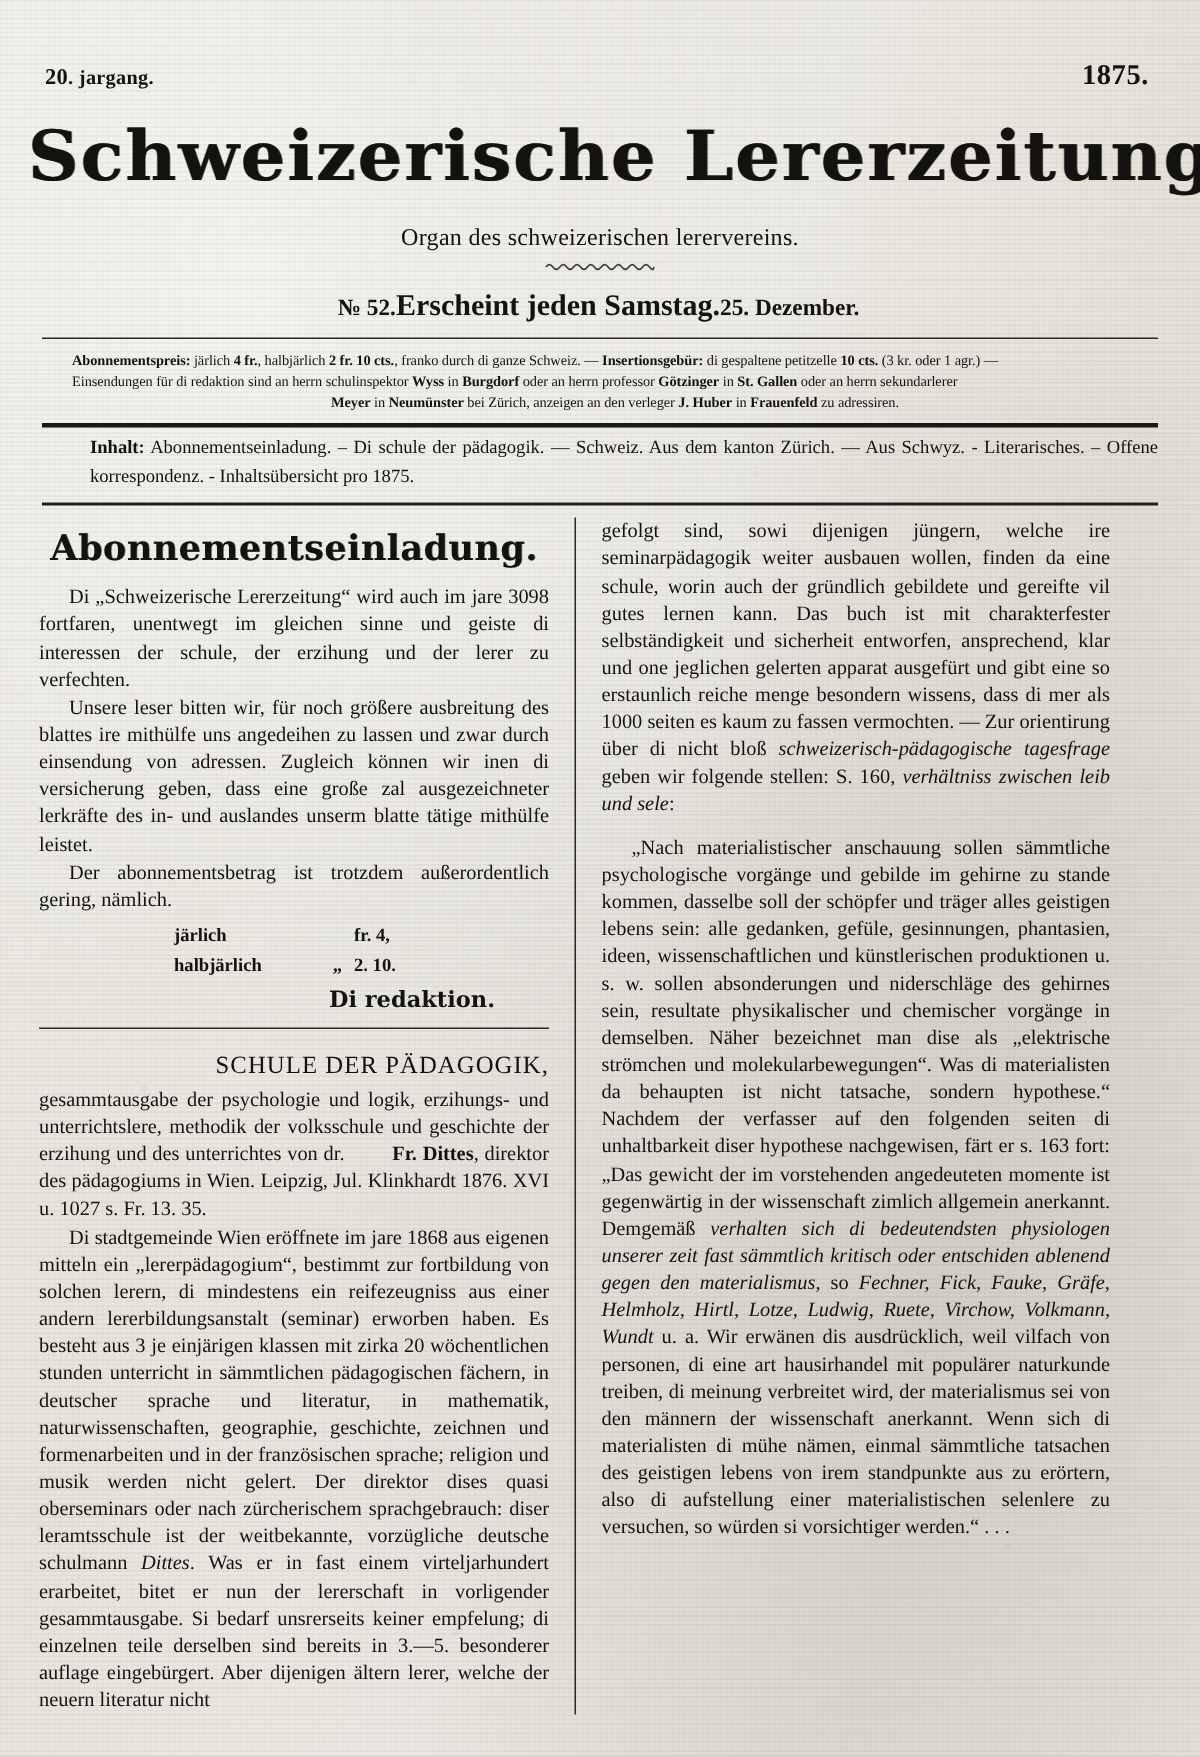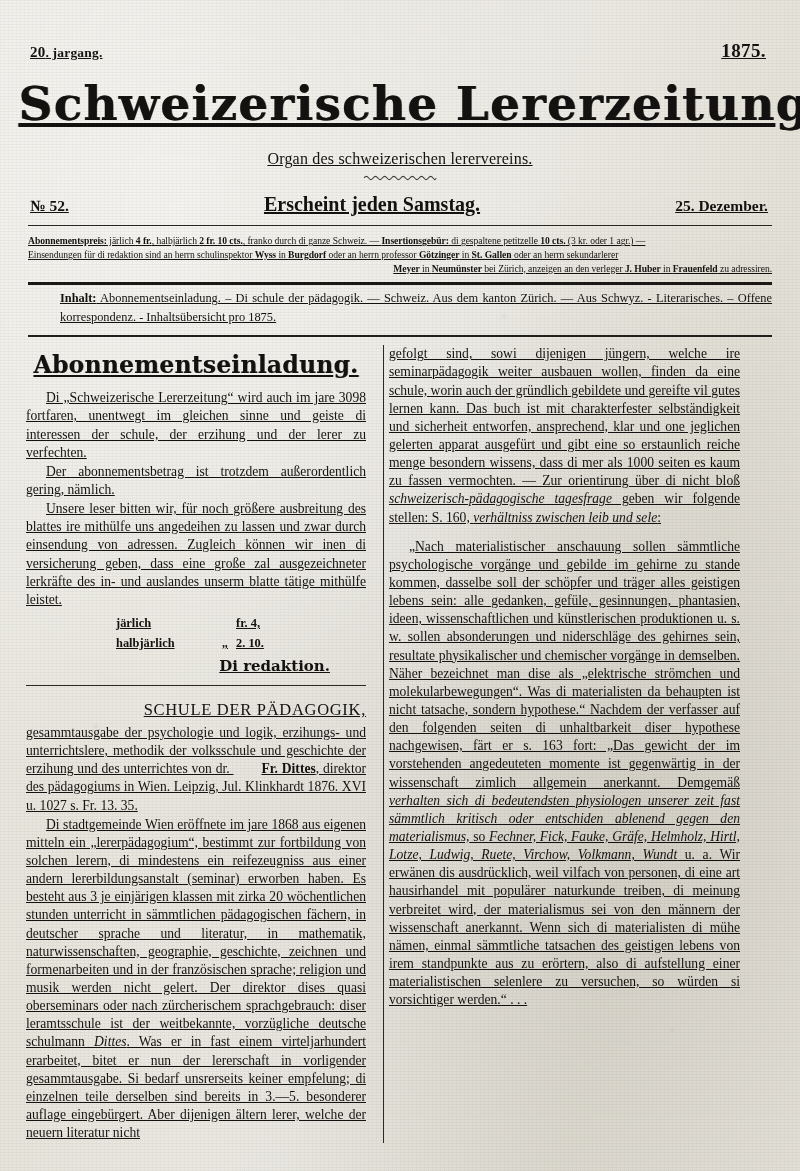--- a/index.html
+++ b/index.html
@@ -14,21 +14,20 @@
     height: 1171px;
     margin: 0 auto;
     background:
       radial-gradient(ellipse at 22% 18%, rgba(255,255,255,0.55) 0%, rgba(255,255,255,0) 46%),
       radial-gradient(ellipse at 78% 72%, rgba(168,162,150,0.30) 0%, rgba(168,162,150,0) 55%),
       linear-gradient(104deg, #edebe5 0%, #e7e4dc 26%, #eceae4 52%, #e4e1d8 78%, #eae7e0 100%);
     overflow: hidden;
     box-sizing: border-box;
     font-family: "Liberation Serif", serif;
     color: #141210;
-    text-decoration: underline;
   }
   .grain {
     position: absolute;
     inset: 0;
     pointer-events: none;
     opacity: .30;
     background-image:
       repeating-linear-gradient(0deg, rgba(90,85,78,.16) 0px, rgba(90,85,78,.16) 1px, rgba(255,255,255,0) 1px, rgba(255,255,255,0) 3px),
       repeating-linear-gradient(90deg, rgba(105,100,92,.11) 0px, rgba(105,100,92,.11) 1px, rgba(255,255,255,0) 1px, rgba(255,255,255,0) 4px),
       radial-gradient(circle at 12% 62%, rgba(120,114,104,.20) 0 2px, rgba(0,0,0,0) 3px),
@@ -76,21 +75,21 @@
   }
   .squiggle {
     display: block;
     margin: 6px auto 4px auto;
     width: 74px;
     height: 7px;
     opacity: .85;
   }
   .issuerow {
     display: flex;
-    justify-content: space-between;
+    justify-content: center;
     align-items: baseline;
     font-weight: bold;
     margin-top: 12px;
     padding: 0 6px 0 4px;
     font-size: 15px;
   }
   .issuerow .mid { font-size: 20px; }
   .issuerow .no { font-size: 15.5px; }
   .issuerow .date { font-size: 15.5px; }
 
@@ -109,23 +108,24 @@
     border-top: 2px solid #22201c;
     margin: 7px 2px 8px 2px;
   }
 
   .fineprint {
     font-size: 9.6px;
     line-height: 1.42;
     text-align: justify;
     padding: 3px 2px 2px 2px;
     letter-spacing: -0.05px;
+    margin-left: 20px;
   }
   .fineprint .l { display: block; }
-  .fineprint .c { display: block; text-align: right; }
+  .fineprint .c { display: block; text-align: center; }
   .fineprint b { font-weight: bold; }
 
   .inhalt {
     font-size: 12.4px;
     line-height: 1.5;
     padding: 4px 2px 2px 2px;
     text-align: justify;
     margin-left: 32px;
   }
   .inhalt b { font-weight: bold; }
@@ -134,21 +134,21 @@
   .columns {
     display: flex;
     margin-top: 8px;
     position: relative;
   }
   .col {
     width: 357px;
     box-sizing: border-box;
   }
   .col.left  { padding-right: 17px; }
-  .col.right { padding-left: 5px; border-left: 1.3px solid #2c2925; }
+  .col.right { padding-left: 17px; border-left: 1.3px solid #2c2925; }
 
   .headline-main {
     font-family: "DejaVu Serif", serif;
     font-weight: bold;
     font-size: 23.5px;
     letter-spacing: .2px;
     margin: 6px 0 10px 0;
     text-align: center;
     text-shadow: 0.5px 0 0 rgba(20,18,16,.5);
   }
@@ -236,22 +236,22 @@
     </div>
 
     <hr class="rule-med">
 
     <div class="columns">
 
       <div class="col left">
         <div class="headline-main">Abonnementseinladung.</div>
 
         <p class="body">Di „Schweizerische Lererzeitung“ wird auch im jare 3098 fortfaren, unentwegt im gleichen sinne und geiste di interessen der schule, der erzihung und der lerer zu verfechten.</p>
+        <p class="body">Unsere leser bitten wir, für noch größere ausbreitung des blattes ire mithülfe uns angedeihen zu lassen und zwar durch einsendung von adressen. Zugleich können wir inen di versicherung geben, dass eine große zal ausgezeichneter lerkräfte des in- und auslandes unserm blatte tätige mithülfe leistet.</p>
         <p class="body">Der abonnementsbetrag ist trotzdem außerordentlich gering, nämlich.</p>
-        <p class="body">Unsere leser bitten wir, für noch größere ausbreitung des blattes ire mithülfe uns angedeihen zu lassen und zwar durch einsendung von adressen. Zugleich können wir inen di versicherung geben, dass eine große zal ausgezeichneter lerkräfte des in- und auslandes unserm blatte tätige mithülfe leistet.</p>
 
         <table class="pricetable">
           <tbody>
               <tr>
             <td class="lab">järlich</td>
             <td class="q"></td>
             <td>fr. 4,</td>
           </tr>
           <tr>
             <td class="lab">halbjärlich</td>

